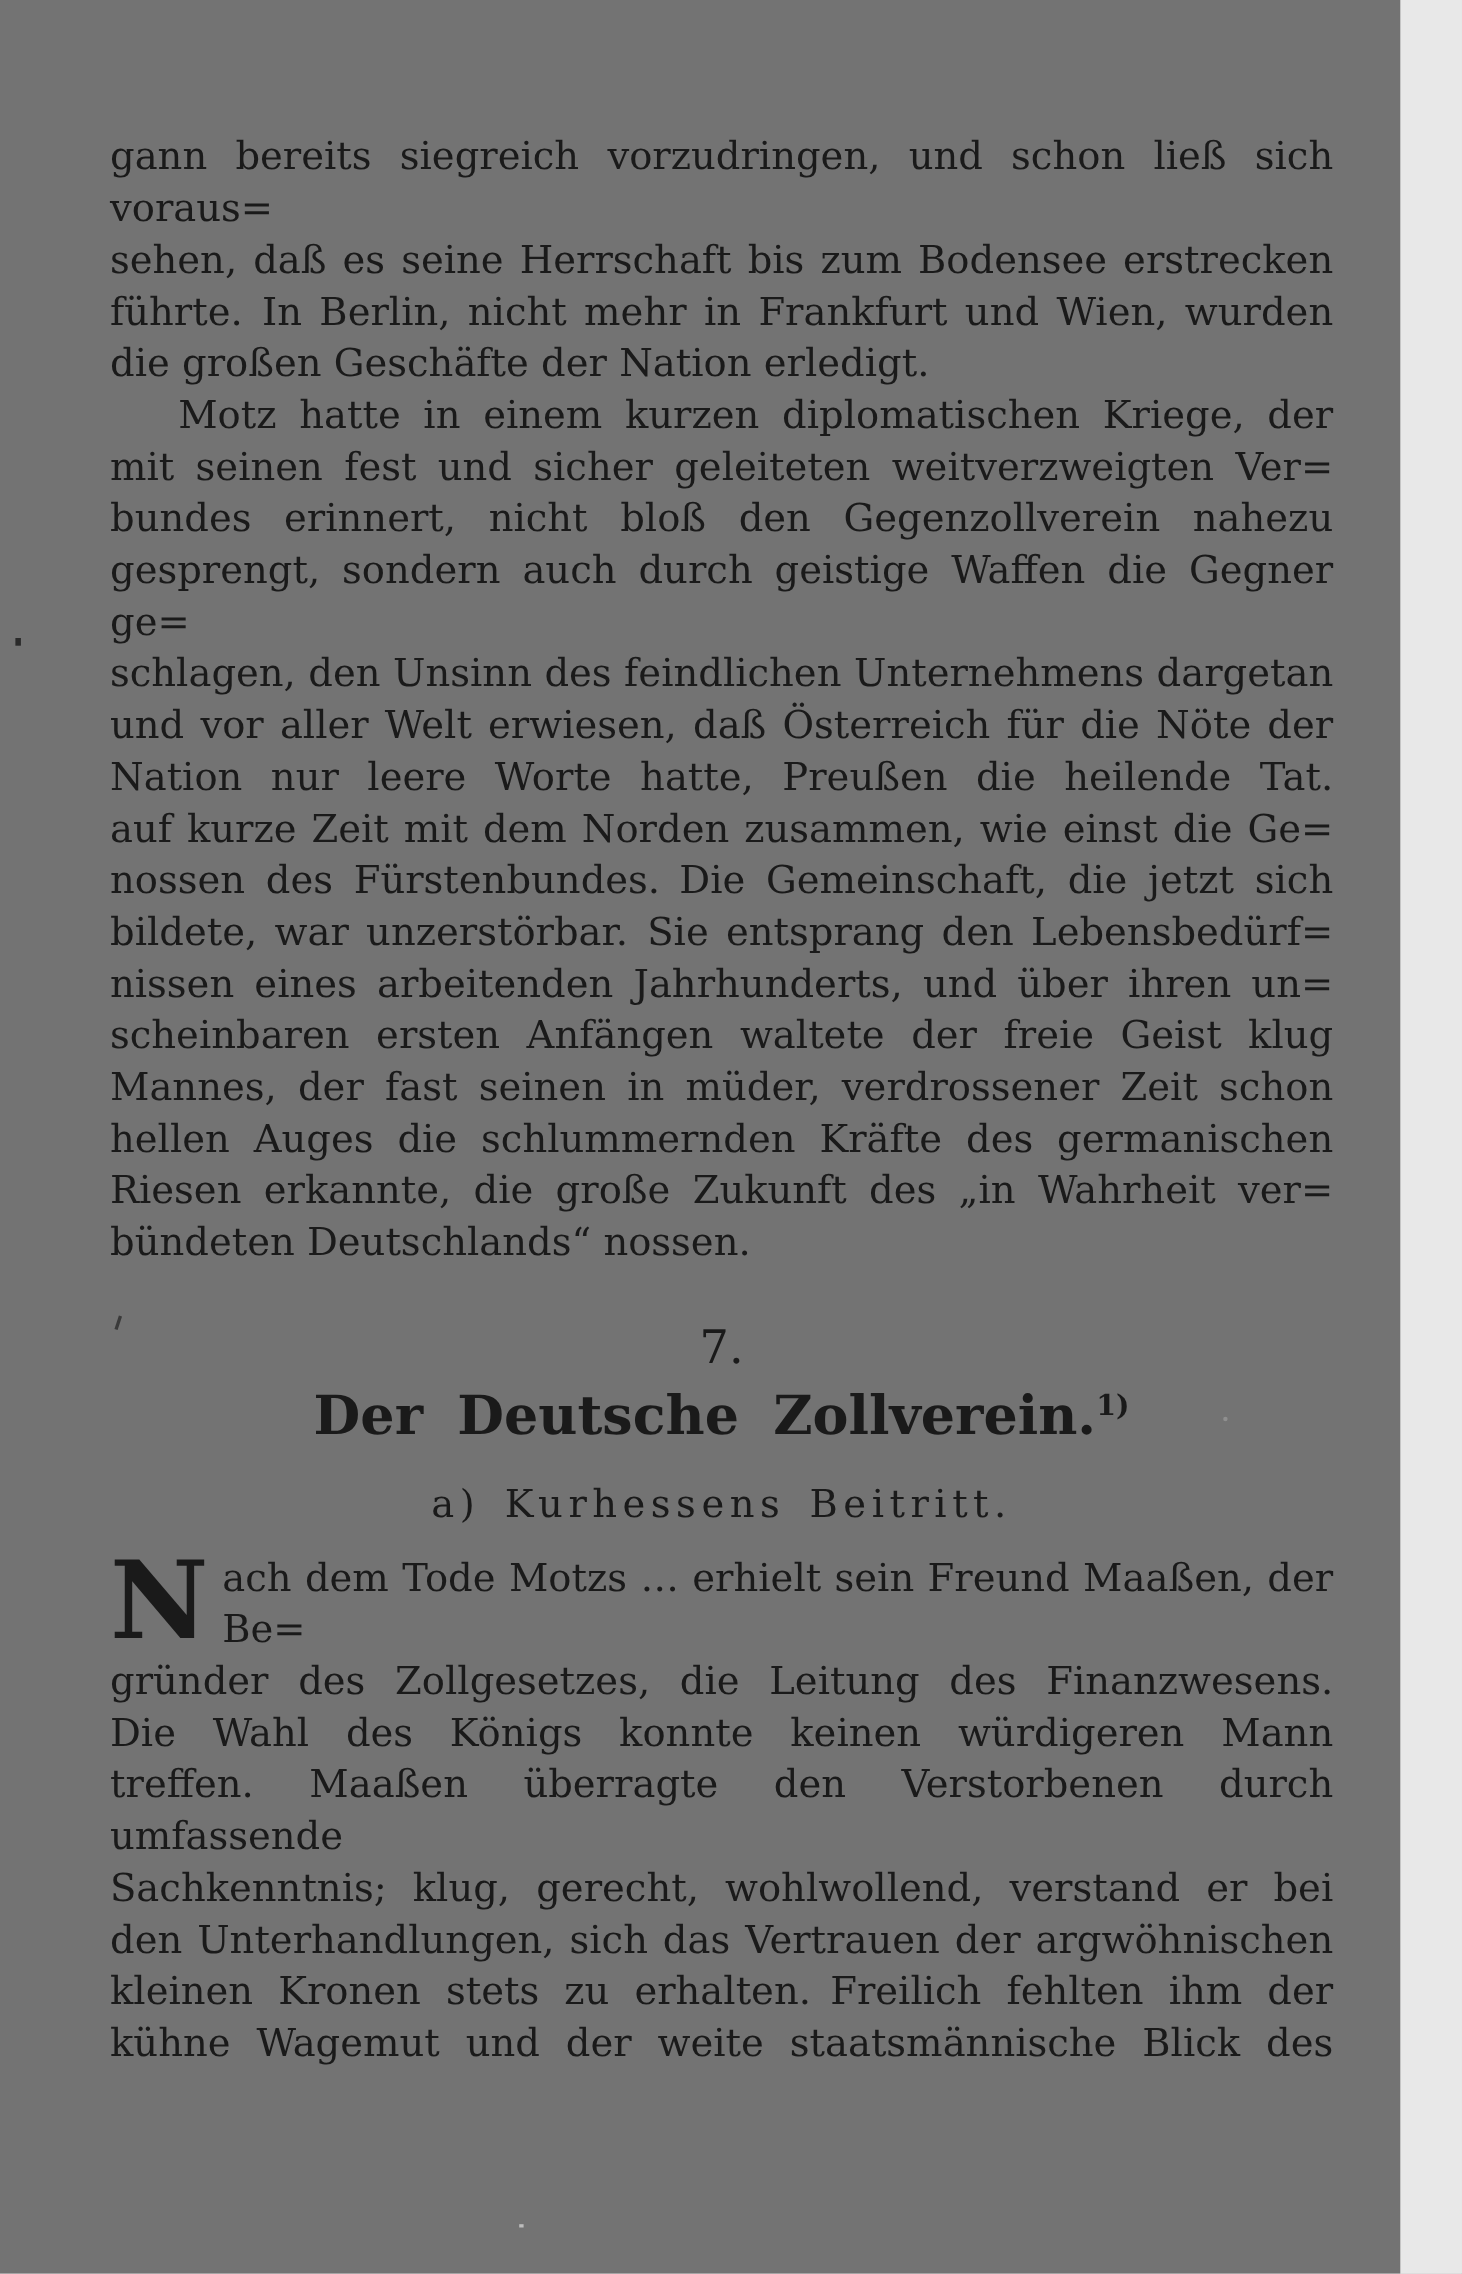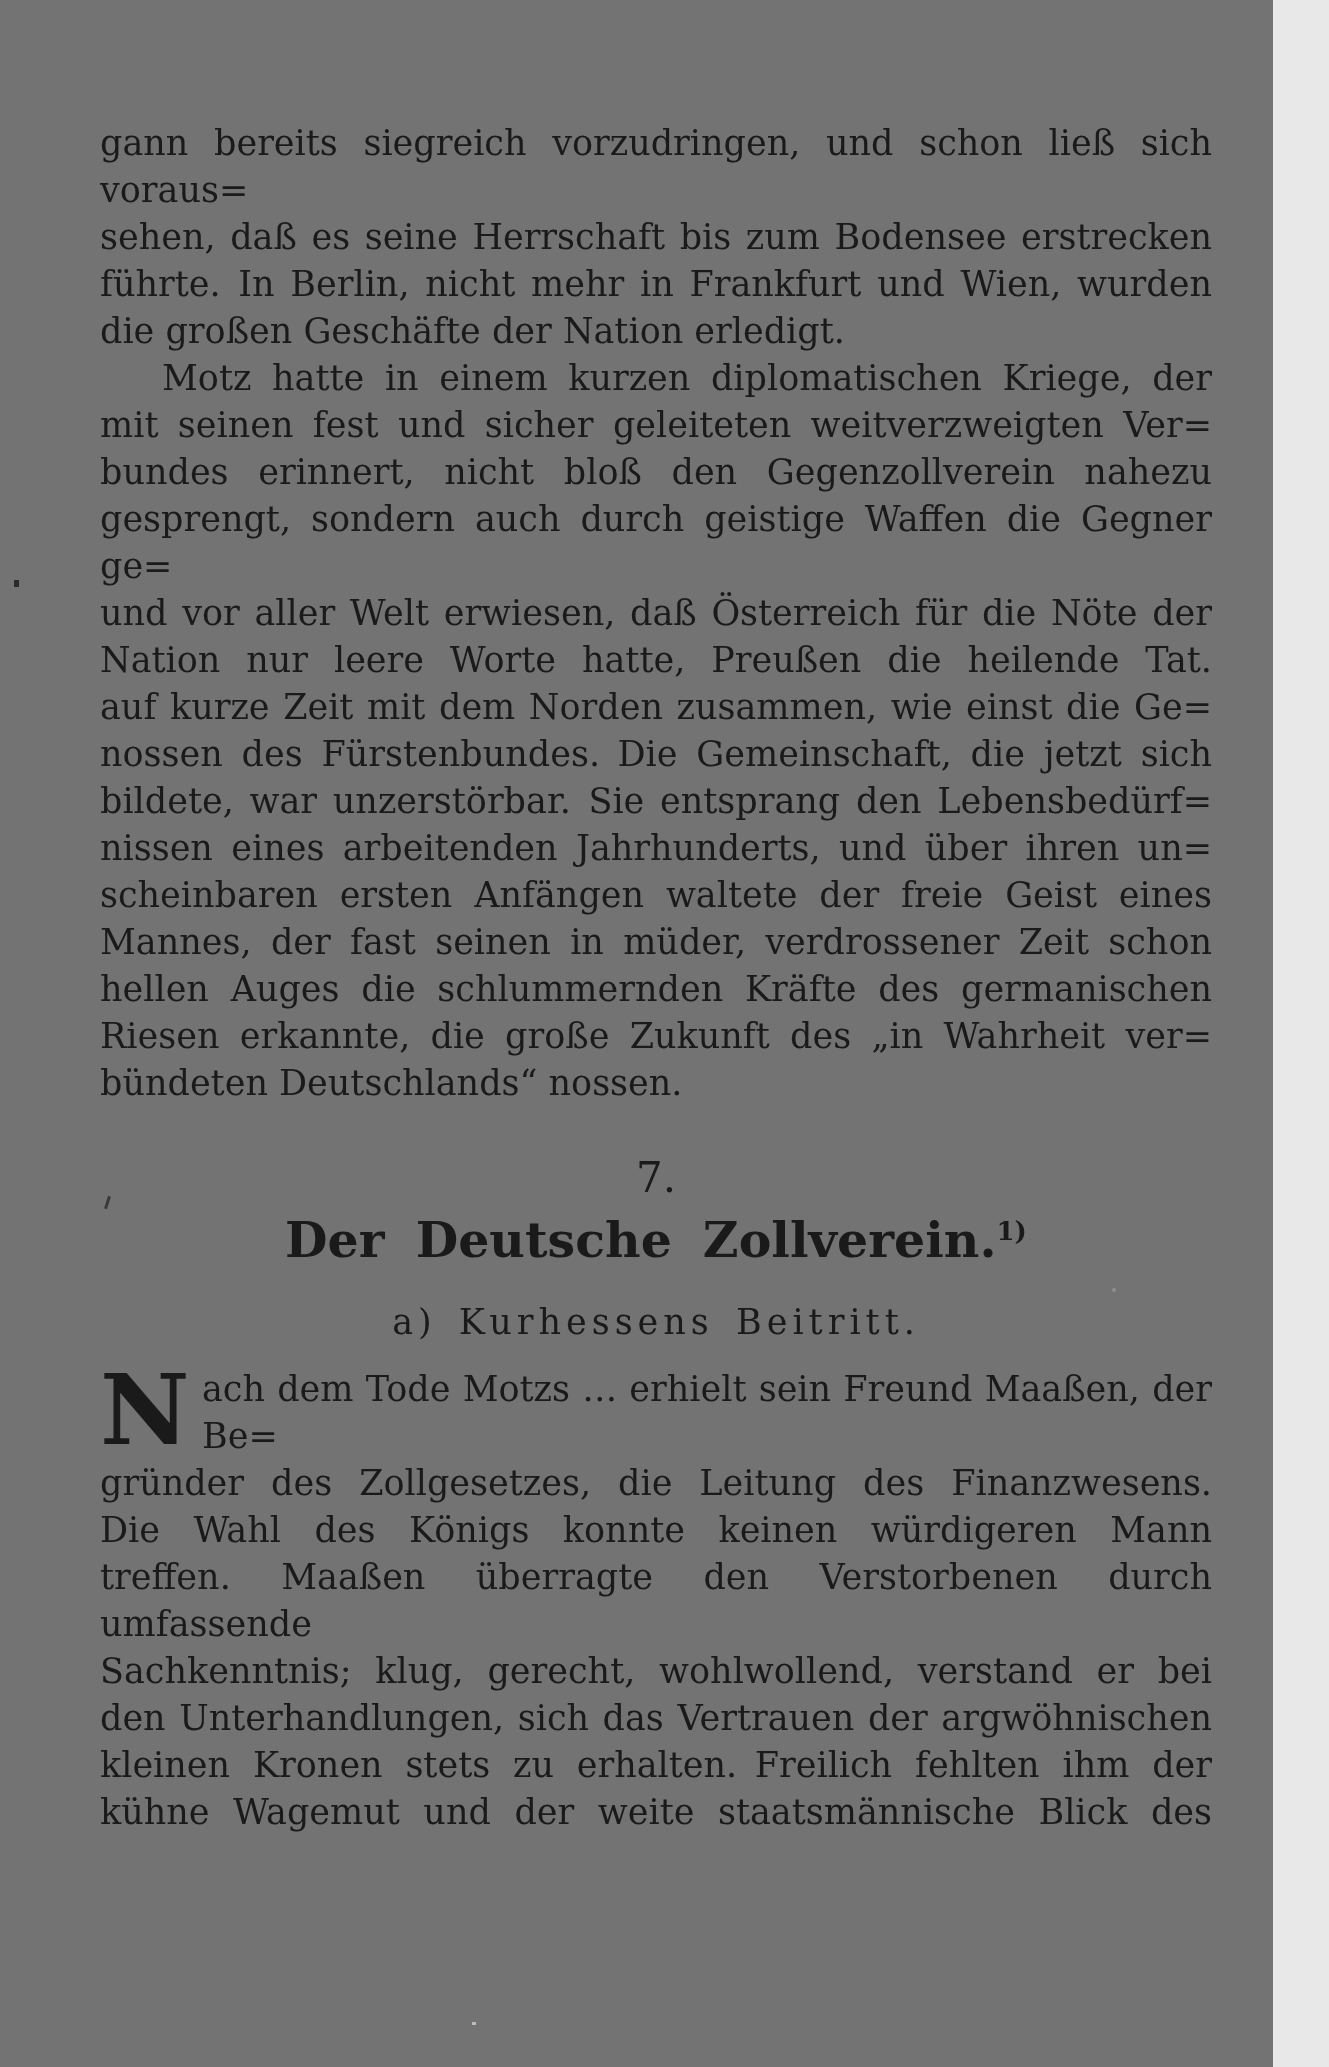--- a/index.html
+++ b/index.html
@@ -84,27 +84,28 @@
         <div class="tline">sehen, daß es seine Herrschaft bis zum Bodensee erstrecken</div>
         <div class="tline">führte. In Berlin, nicht mehr in Frankfurt und Wien, wurden</div>
         <div class="tline end">die großen Geschäfte der Nation erledigt.</div>
       </div>
 
     <div class="para para2 indent-first">
         <div class="tline">Motz hatte in einem kurzen diplomatischen Kriege, der</div>
         <div class="tline">mit seinen fest und sicher geleiteten weitverzweigten Ver=</div>
         <div class="tline">bundes erinnert, nicht bloß den Gegenzollverein nahezu</div>
         <div class="tline">gesprengt, sondern auch durch geistige Waffen die Gegner ge=</div>
+        <div class="tline">schlagen, den Unsinn des feindlichen Unternehmens dargetan</div>
         <div class="tline">und vor aller Welt erwiesen, daß Österreich für die Nöte der</div>
         <div class="tline">Nation nur leere Worte hatte, Preußen die heilende Tat.</div>
         <div class="tline">auf kurze Zeit mit dem Norden zusammen, wie einst die Ge=</div>
         <div class="tline">nossen des Fürstenbundes. Die Gemeinschaft, die jetzt sich</div>
         <div class="tline">bildete, war unzerstörbar. Sie entsprang den Lebensbedürf=</div>
         <div class="tline">nissen eines arbeitenden Jahrhunderts, und über ihren un=</div>
-        <div class="tline">scheinbaren ersten Anfängen waltete der freie Geist eines</div>
+        <div class="tline">scheinbaren ersten Anfängen waltete der freie Geist klug</div>
         <div class="tline">Mannes, der fast seinen in müder, verdrossener Zeit schon</div>
         <div class="tline">hellen Auges die schlummernden Kräfte des germanischen</div>
         <div class="tline">Riesen erkannte, die große Zukunft des „in Wahrheit ver=</div>
         <div class="tline end">bündeten Deutschlands“ nossen.</div>
       </div>
 
     <div class="heading-number">7.</div>
 
     <div class="heading-title">
       <span>Der Deutsche Zollverein.</span><sup>1)</sup>

